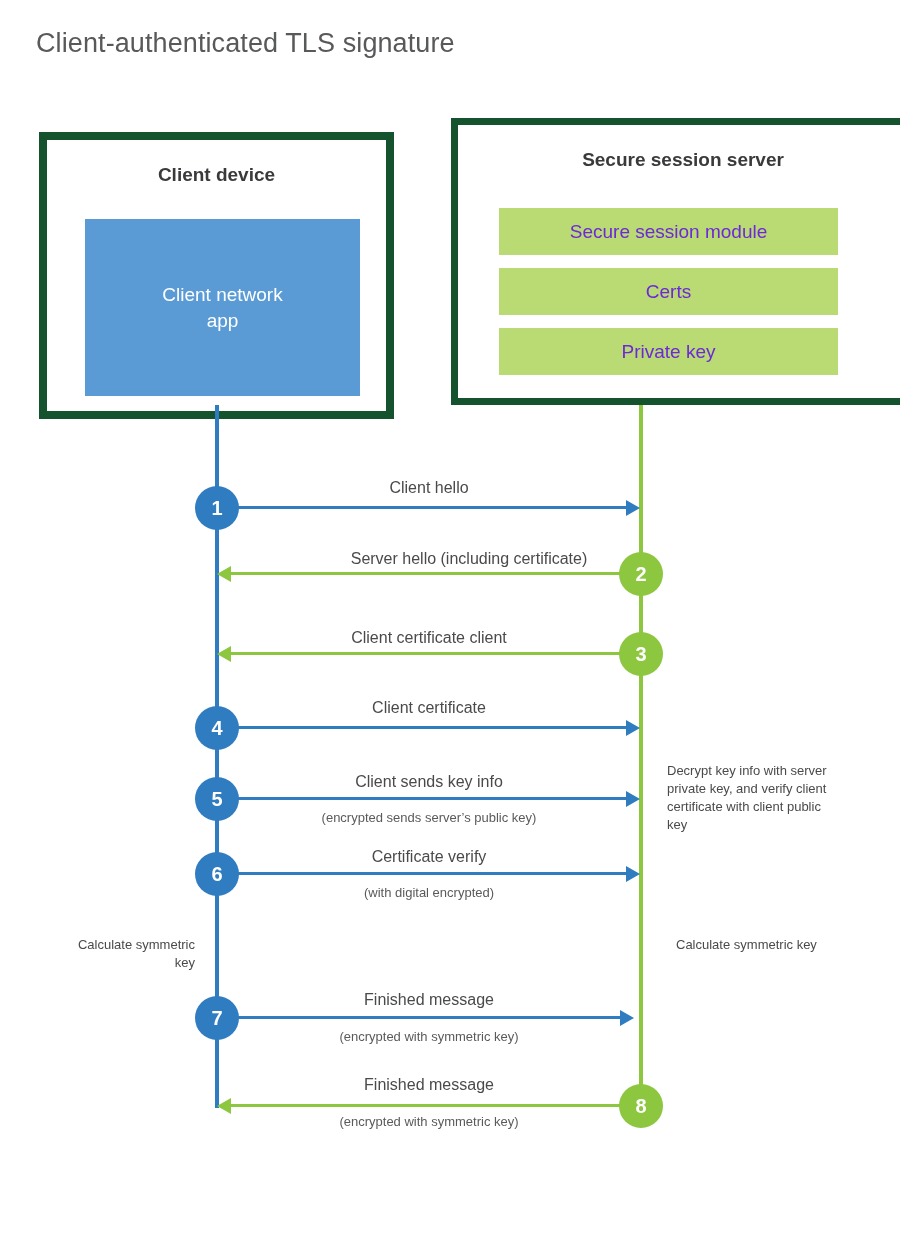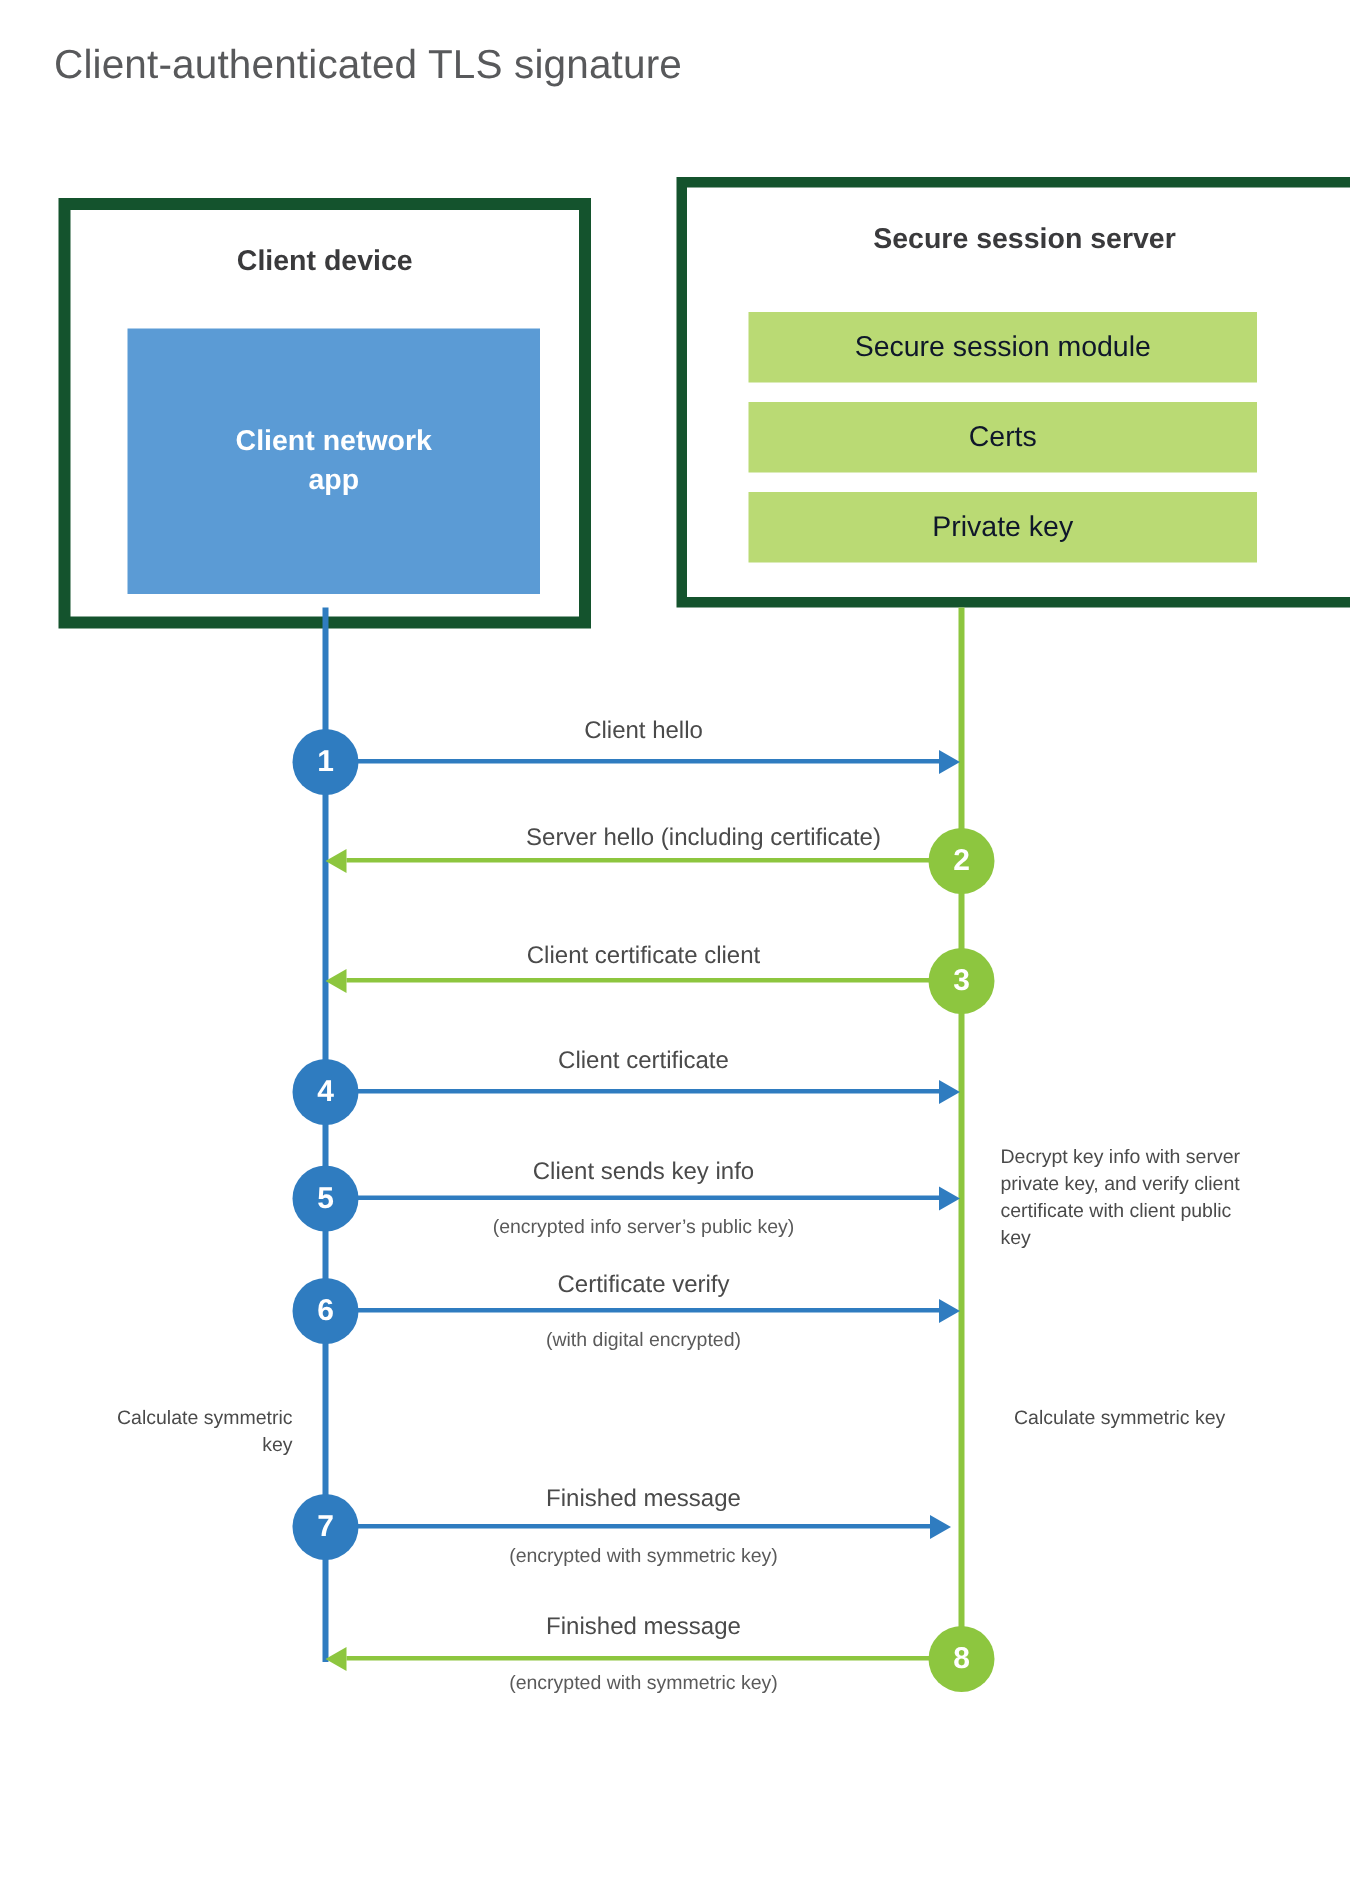--- a/index.html
+++ b/index.html
@@ -24,27 +24,27 @@
 
   .entity-title {
     position: absolute; left: 0; right: 0; top: 24px;
     text-align: center; font-size: 19px; font-weight: 700; color: #3a3a3c;
   }
 
   #client-app {
     position: absolute; left: 38px; top: 79px; width: 275px; height: 177px;
     background: #5b9bd5; color: #ffffff;
     display: flex; align-items: center; justify-content: center;
-    text-align: center; font-size: 19px; line-height: 1.35; font-weight: 700;
+    text-align: center; font-size: 19px; line-height: 1.35; font-weight: 400;
     padding: 0 14px;
   }
 
   .server-bar {
     position: absolute; left: 41px; width: 339px; height: 47px;
-    background: #bada74; color: #0f172a;
+    background: #bada74; color: #6d28d9;
     display: flex; align-items: center; justify-content: center;
     font-size: 19px; font-weight: 400;
   }
   #server-bar-0 { top: 83px; }
   #server-bar-1 { top: 143px; }
   #server-bar-2 { top: 203px; }
 
   
   .lifeline { position: absolute; width: 4px; }
   #client-lifeline { left: 215px; top: 405px; height: 703px; background: #2f7cc0; }
@@ -144,21 +144,21 @@
     <div class="msg-label" style="left:279px; top:699px; width:300px;">Client certificate</div>
     <div class="msg-line blue" style="left:217px; top:726px; width:411px;"></div>
     <div class="arrowhead right blue" style="left:626px; top:720px;"></div>
     <div class="step-circle blue" style="left:195px; top:706px;">4</div>
   </div>
 
   <div class="msg">
     <div class="msg-label" style="left:279px; top:773px; width:300px;">Client sends key info</div>
     <div class="msg-line blue" style="left:217px; top:797px; width:411px;"></div>
     <div class="arrowhead right blue" style="left:626px; top:791px;"></div>
-    <div class="msg-sublabel" style="left:279px; top:810px; width:300px;">(encrypted info server’s public key)</div>
+    <div class="msg-sublabel" style="left:279px; top:810px; width:300px;">(encrypted sends server’s public key)</div>
     <div class="step-circle blue" style="left:195px; top:777px;">5</div>
   </div>
 
   <div class="msg">
     <div class="msg-label" style="left:279px; top:848px; width:300px;">Certificate verify</div>
     <div class="msg-line blue" style="left:217px; top:872px; width:411px;"></div>
     <div class="arrowhead right blue" style="left:626px; top:866px;"></div>
     <div class="msg-sublabel" style="left:279px; top:885px; width:300px;">(with digital encrypted)</div>
     <div class="step-circle blue" style="left:195px; top:852px;">6</div>
   </div>

